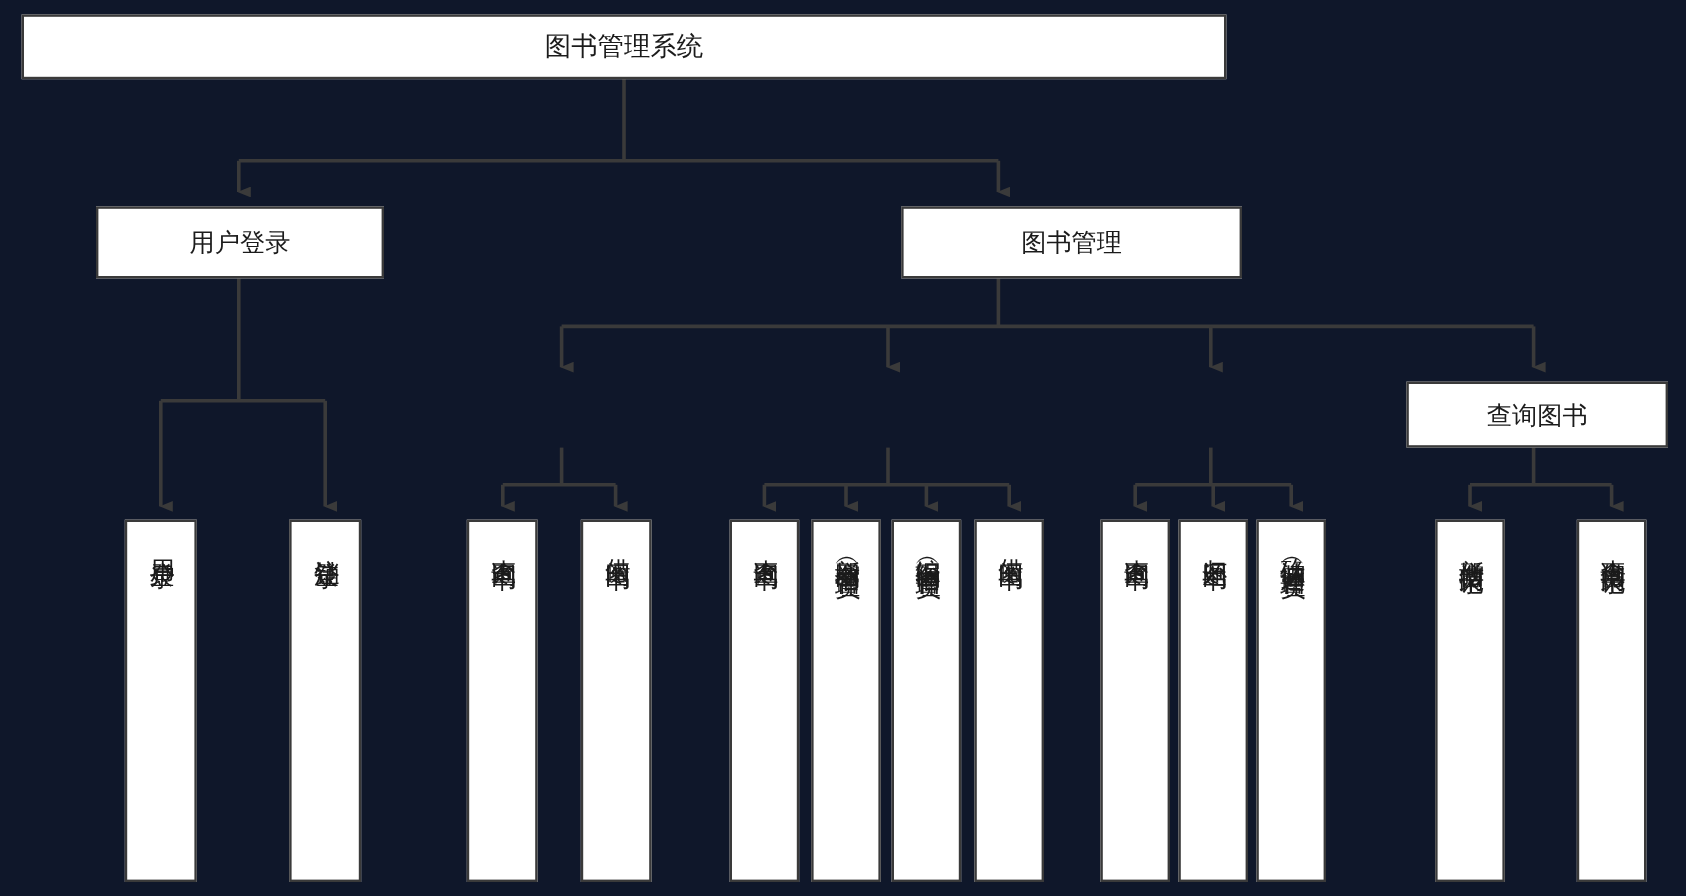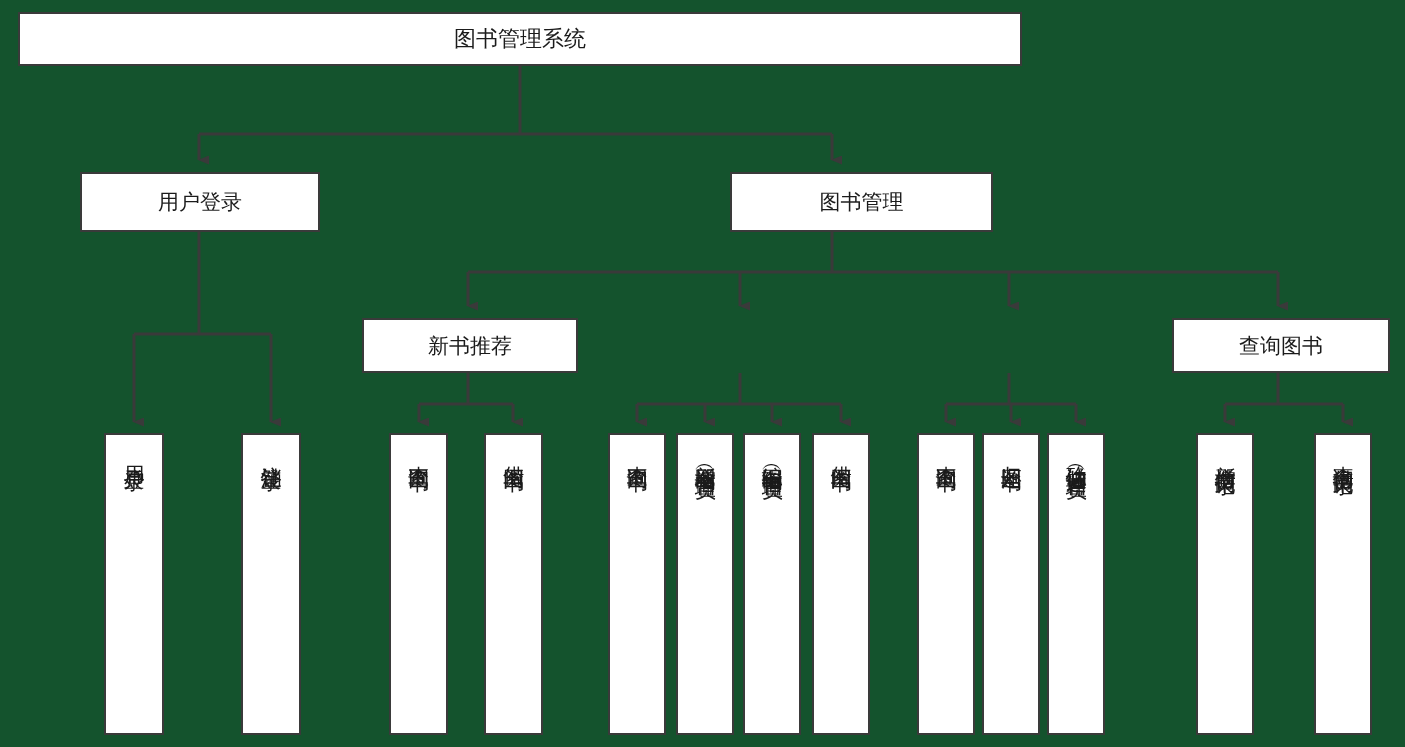--- a/index.html
+++ b/index.html
@@ -8,21 +8,21 @@
     padding: 0;
     background: #ffffff;
   }
   body {
     font-family: "Liberation Sans", "DejaVu Sans", sans-serif;
   }
   #diagram-root {
     position: relative;
     width: 1405px;
     height: 747px;
-    background: #14532d;
+    background: #0f172a;
     overflow: hidden;
   }
   .node {
     position: absolute;
     box-sizing: border-box;
     border: 2px solid #3a3a3a;
     background: #ffffff;
     color: #1b1b1b;
     display: flex;
     align-items: center;
@@ -122,27 +122,24 @@
     </g>
   </svg>
 
   <div class="node level-0" style="left:18px; top:12px; width:1004px; height:54px;">
     <span>图书管理系统</span>
   </div>
 
   <div class="node level-1" style="left:80px; top:172px; width:240px; height:60px;">
     <span>用户登录</span>
   </div>
-  <div class="node level-1" style="left:730px; top:172px; width:263px; height:60px;">
+  <div class="node level-1" style="left:751px; top:172px; width:284px; height:60px;">
     <span>图书管理</span>
   </div>
 
-  <div class="node level-2" style="left:362px; top:318px; width:216px; height:55px;">
-    <span>新书推荐</span>
-  </div>
   <div class="node level-2" style="left:1172px; top:318px; width:218px; height:55px;">
     <span>查询图书</span>
   </div>
 
   <div class="node leaf" style="left:104px; top:433px; width:60px; height:302px;">
     <span class="vtext">用户登录</span>
   </div>
   <div class="node leaf" style="left:241px; top:433px; width:60px; height:302px;">
     <span class="vtext">注销登录</span>
   </div>

